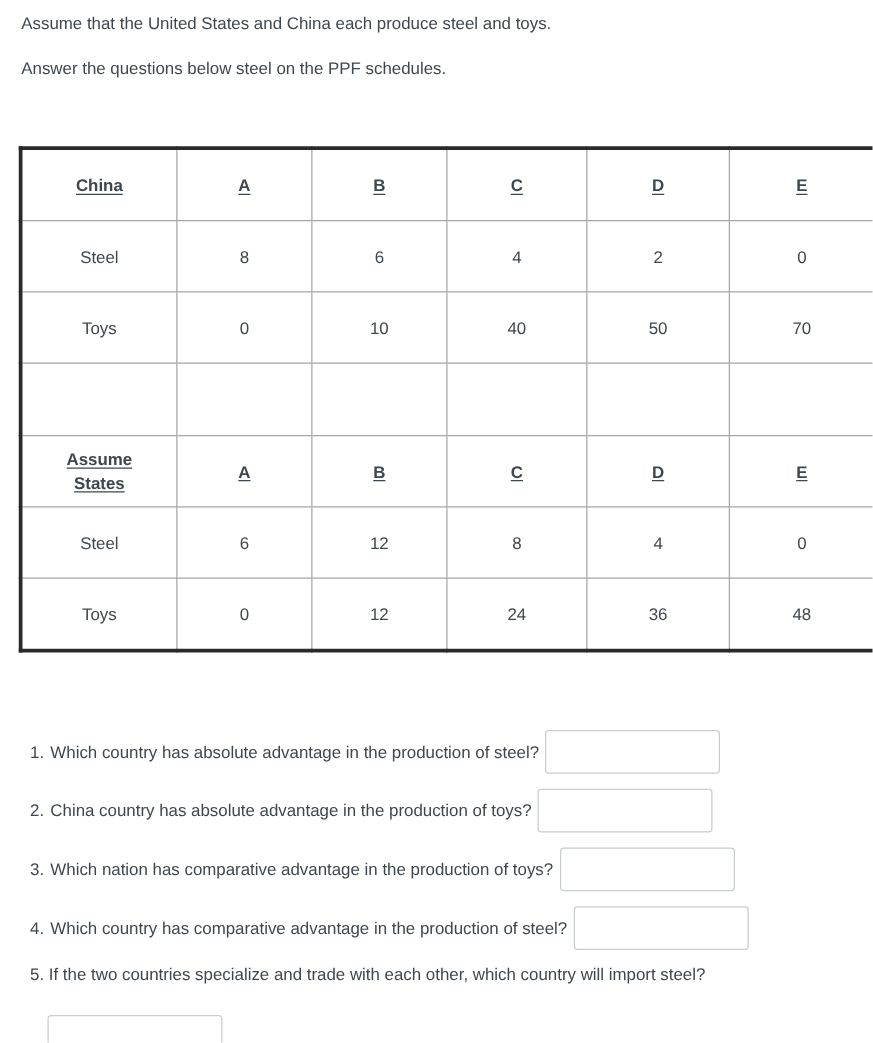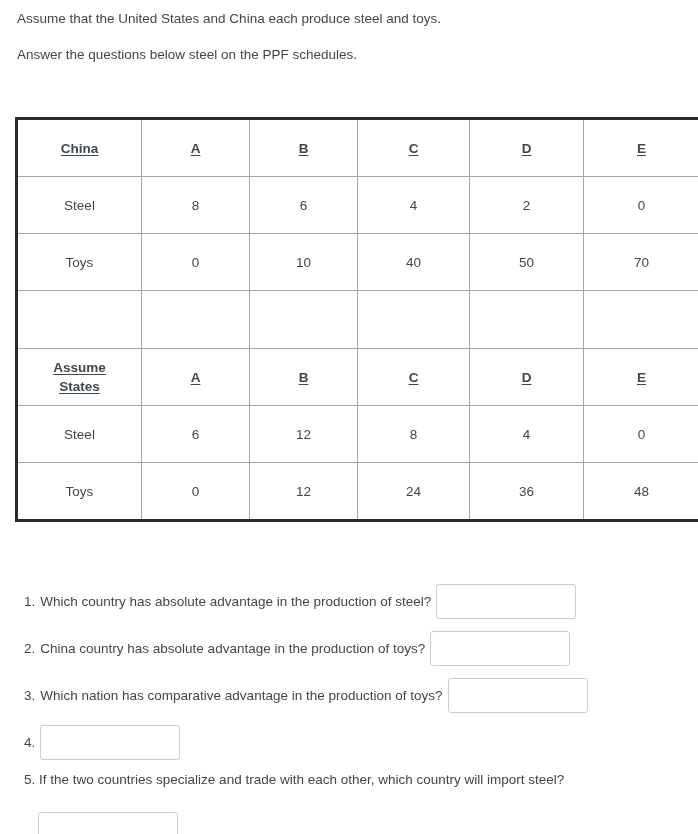--- a/index.html
+++ b/index.html
@@ -229,20 +229,21 @@
     </div>
 
     <div class="q-row">
       <span class="q-text">3.</span>
       <span class="q-text">Which nation has comparative advantage in the production of toys?</span>
       <input class="answer-box" type="text" value="" placeholder="" style="">
     </div>
 
     <div class="q-row">
       <span class="q-text">4.</span>
+      <span class="q-text">Which country has comparative advantage in the production of steel?</span>
       <input class="answer-box" type="text" value="" placeholder="" style="">
     </div>
 
     <div class="q-row stacked">
       <span class="q-text"><span>5.</span> <span>If the two countries specialize and trade with each other, which country will import steel?</span></span>
       <input class="answer-box" type="text" value="" placeholder="" style="">
     </div>
 
   </div>
 

